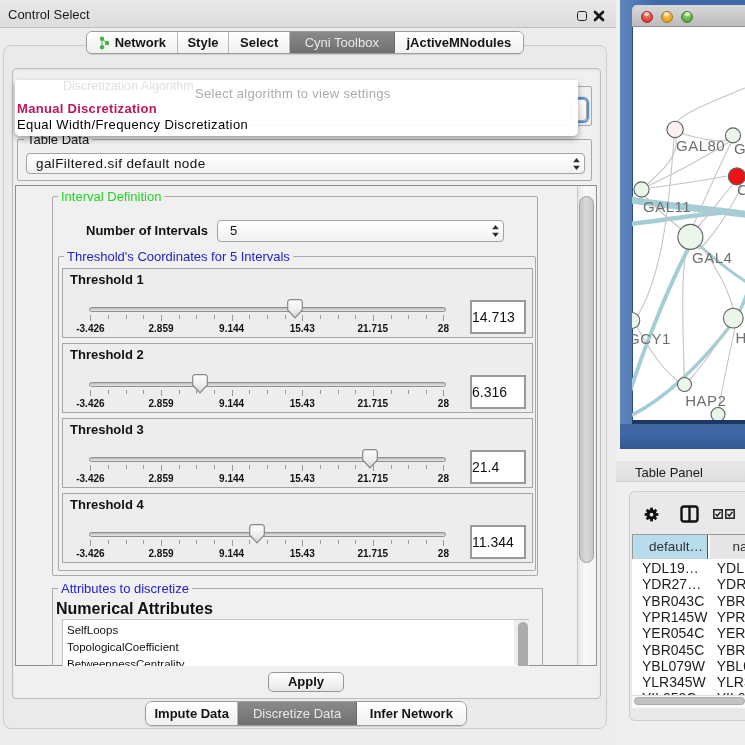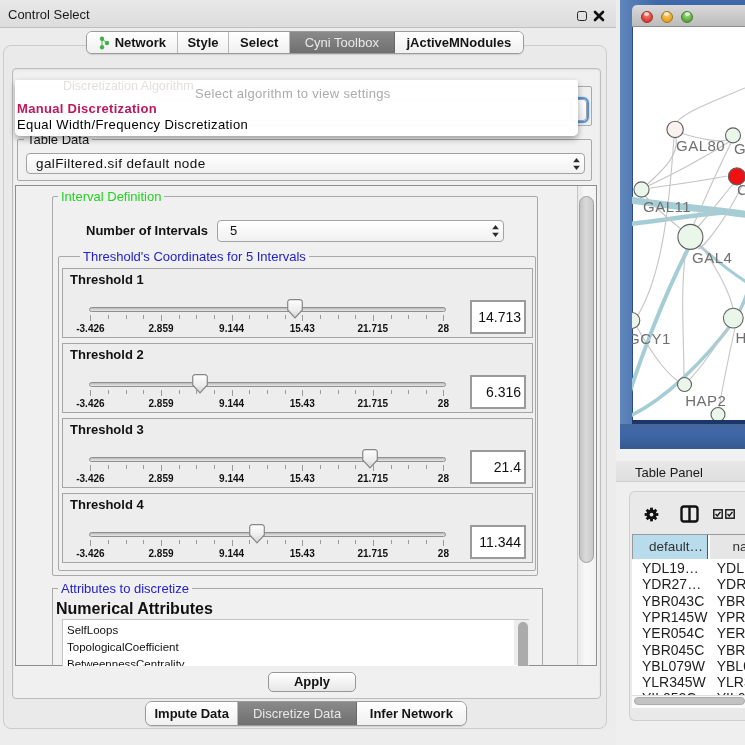--- a/index.html
+++ b/index.html
@@ -12,21 +12,21 @@
 .spin svg { display:block; }
 .tabbar { position:absolute; display:flex; background:#fdfdfd; border:1px solid #9b9b9b; border-radius:6px; overflow:hidden; box-shadow:0 1px 1px rgba(0,0,0,0.12); }
 .tab { font-size:13px; font-weight:bold; color:#141414; display:flex; align-items:center; justify-content:center; background:linear-gradient(#ffffff,#f0f0f0); border-right:1px solid #b9b9b9; }
 .tab:last-child { border-right:none; }
 .tab.dark { background:linear-gradient(#8a8a8a,#6f6f6f); color:#e9e9e9; font-weight:normal; border-right-color:#6a6a6a; }
 .tbox { position:absolute; border:1px solid #a5a5a5; background:#ededed; }
 .tlabel { position:absolute; font-size:13px; font-weight:bold; color:#111; }
 .track { position:absolute; height:5px; border:1px solid #8f8f8f; border-radius:3px; background:linear-gradient(#b9b9b9,#e9e9e9); }
 .tick { position:absolute; width:1px; background:#9a9a9a; }
 .ticklabel { position:absolute; font-size:10px; font-weight:bold; color:#111; transform:translateX(-50%); white-space:nowrap; }
-.tfield { position:absolute; background:#fff; border:2px solid #9a9a9a; font-size:14px; color:#111; text-align:right; line-height:30px; padding-right:3px; }
+.tfield { position:absolute; background:#fff; border:2px solid #9a9a9a; font-size:14px; color:#111; text-align:left; line-height:30px; padding-right:3px; }
 </style></head><body>
 
 <div class="abs" style="left:0;top:0;width:616px;height:731px;background:#ececec;border-radius:0 0 8px 8px;"></div>
 <div class="abs" style="left:0;top:0;width:616px;height:28px;background:linear-gradient(#e9e9e9,#dcdcdc);border-bottom:1px solid #c0c0c0;"></div>
 <div class="abs" style="left:8px;top:7px;font-size:13px;color:#1a1a1a;">Control Select</div>
 <div class="abs" style="left:577px;top:11px;width:10px;height:10px;border:1.7px solid #222;border-radius:2.5px;"></div>
 <svg class="abs" style="left:593px;top:10px;" width="12" height="12" viewBox="0 0 12 12">
     <path d="M2 2 L10 10 M10 2 L2 10" stroke="#111" stroke-width="2.6" stroke-linecap="round"></path>
   </svg>
 <div class="abs" style="left:3px;top:45px;width:604px;height:684px;background:#eaeaea;border:1px solid #cccccc;border-radius:8px;"></div>
@@ -62,21 +62,21 @@
 <div class="grptitle" style="left:58px;top:190px;color:#21d421;">Interval Definition</div>
 <div class="abs" style="left:86px;top:223px;font-size:13px;font-weight:bold;color:#111;">Number of Intervals</div>
 <div class="combo" style="left:217px;top:220px;width:287px;height:22px;line-height:20px;padding-left:12px;">5</div>
 <div class="spin" style="left:492px;top:225px;">
     <svg width="7" height="12" viewBox="0 0 7 12">
       <path d="M3.5 0 L6.8 4.2 L0.2 4.2 Z" fill="#2a2a2a"></path>
       <path d="M3.5 12 L6.8 7.8 L0.2 7.8 Z" fill="#2a2a2a"></path>
     </svg>
   </div>
 <div class="grp" style="left:58px;top:256px;width:478px;height:315px;"></div>
-<div class="grptitle" style="left:80px;top:250px;color:#2222cc;">Threshold's Coordinates for 5 Intervals</div>
+<div class="grptitle" style="left:64px;top:250px;color:#2222cc;">Threshold's Coordinates for 5 Intervals</div>
 <div class="tbox" style="left:62px;top:268px;width:471px;height:70px;"></div>
 <div class="tlabel" style="left:70px;top:272px;">Threshold 1</div>
 <div class="track" style="left:89px;top:307px;width:357px;"></div>
 <div class="tick" style="left:90.4px;top:315px;height:6px;"></div>
 <div class="tick" style="left:108.1px;top:315px;height:4px;"></div>
 <div class="tick" style="left:125.7px;top:315px;height:4px;"></div>
 <div class="tick" style="left:143.4px;top:315px;height:4px;"></div>
 <div class="tick" style="left:161.0px;top:315px;height:6px;"></div>
 <div class="tick" style="left:178.7px;top:315px;height:4px;"></div>
 <div class="tick" style="left:196.3px;top:315px;height:4px;"></div>
@@ -235,21 +235,21 @@
   </svg>
 <div class="tfield" style="left:470px;top:525px;width:56px;height:34px;">11.344</div>
 <div class="abs" style="left:52px;top:588px;width:491px;height:78px;border:1px solid #a9a9a9;border-bottom:none;"></div>
 <div class="grptitle" style="left:58px;top:582px;color:#2222cc;">Attributes to discretize</div>
 <div class="abs" style="left:56px;top:600px;font-size:16px;font-weight:bold;color:#111;">Numerical Attributes</div>
 <div class="abs" style="left:62px;top:619px;width:467px;height:47px;background:#ffffff;border:1px solid #c4c4c4;border-bottom:none;overflow:hidden;">
     <div style="font-size:11.5px;color:#111;padding-left:4px;line-height:16.9px;padding-top:2px;">SelfLoops<br>TopologicalCoefficient<br>BetweennessCentrality</div>
   </div>
 <div class="abs" style="left:514px;top:620px;width:15px;height:45px;background:#ededed;"></div>
 <div class="abs" style="left:518px;top:622px;width:10px;height:44px;background:#ababab;border-radius:5px 5px 0 0;"></div>
-<div class="abs" style="left:268px;top:672px;width:88px;height:20px;background:linear-gradient(#ffffff,#e7e7e7);border:1px solid #979797;border-radius:5px;font-size:13px;font-weight:bold;color:#111;text-align:center;line-height:18px;">Apply</div>
+<div class="abs" style="left:268px;top:672px;width:76px;height:20px;background:linear-gradient(#ffffff,#e7e7e7);border:1px solid #979797;border-radius:5px;font-size:13px;font-weight:bold;color:#111;text-align:center;line-height:18px;">Apply</div>
 <div class="tabbar" style="left:145px;top:701px;width:322px;height:25px;border-radius:7px;">
     <div class="tab" style="width:93px;">Impute Data</div>
     <div class="tab dark" style="width:119px;">Discretize Data</div>
     <div class="tab" style="width:110px;">Infer Network</div>
   </div>
 <div class="abs" style="left:15px;top:80px;width:563px;height:56px;background:rgba(255,255,255,0.97);border-radius:2px 2px 5px 5px;box-shadow:0 3px 6px rgba(0,0,0,0.35);"></div>
 <div class="abs" style="left:63px;top:79px;font-size:12.5px;color:rgba(150,140,130,0.28);">Discretization Algorithm</div>
 <div class="abs" style="left:195px;top:86px;font-size:13px;letter-spacing:0.3px;color:#ababab;">Select algorithm to view settings</div>
 <div class="abs" style="left:17px;top:101px;font-size:13px;letter-spacing:0.3px;font-weight:bold;color:#be185d;">Manual Discretization</div>
 <div class="abs" style="left:17px;top:117px;font-size:13px;letter-spacing:0.4px;color:#000;">Equal Width/Frequency Discretization</div>

